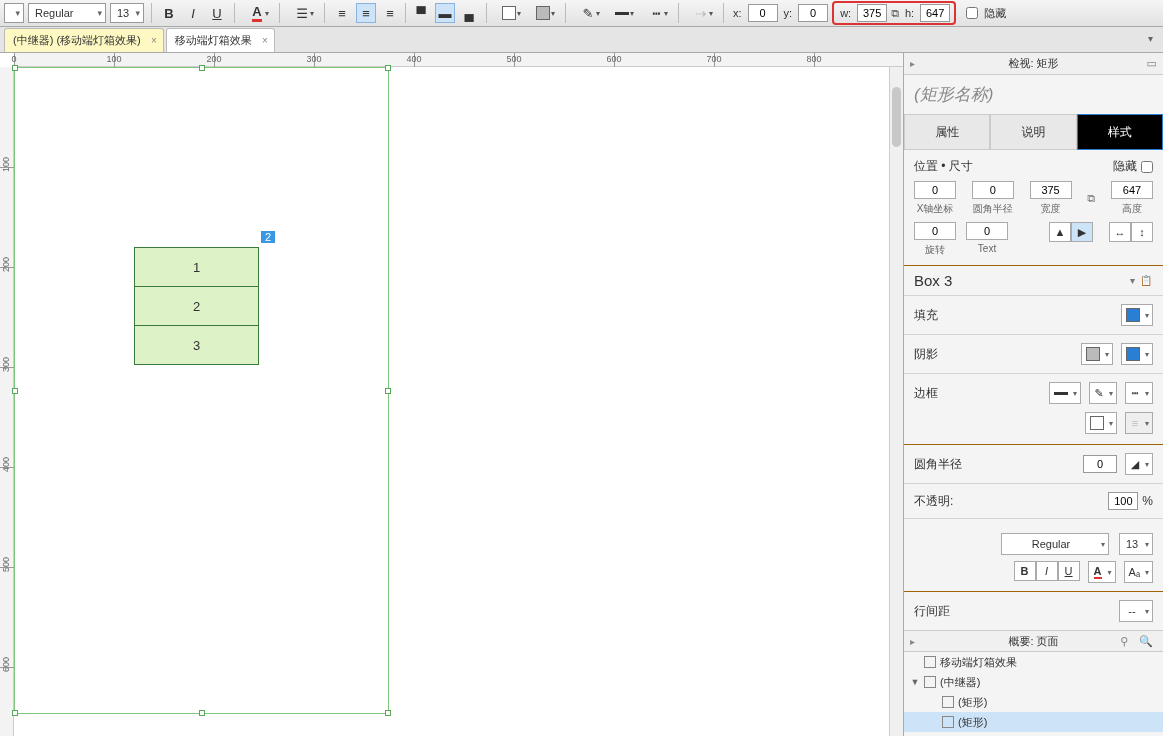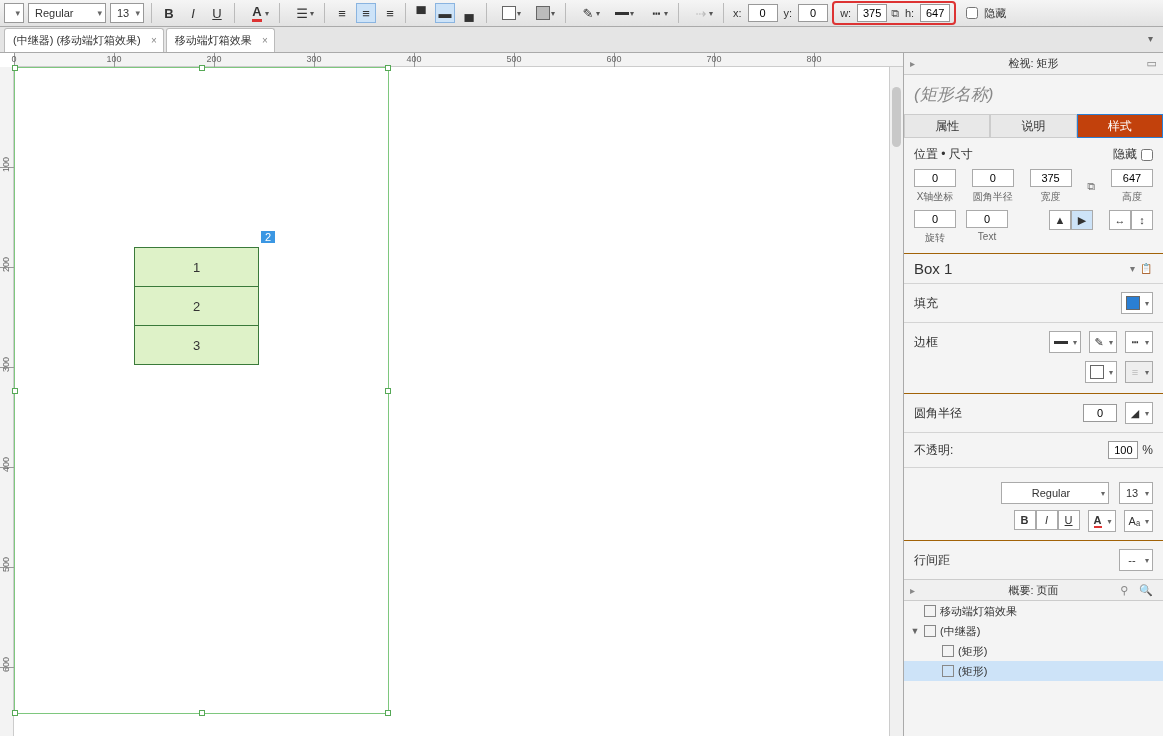--- a/index.html
+++ b/index.html
@@ -16,21 +16,21 @@
 .tb-btn.dd::after { content:"▾"; position:absolute; right:2px; font-size:8px; color:#555; }
 .tb-lbl { font-size:11px; color:#333; padding:0 2px; }
 .tb-input { width:30px; height:18px; border:1px solid #999; background:#fff; text-align:center; font-size:11px; }
 .wh-box { border:2px solid #d33; border-radius:4px; padding:1px 4px; display:flex; align-items:center; gap:4px; }
 .sw { width:14px; height:14px; border:1px solid #666; display:inline-block; }
 .sw.white{background:#fff;} .sw.gray{background:#bbb;} .sw.blue{background:#2a7fd4;}
 .line-ico{display:inline-block;width:14px;height:2px;background:#333;}
 
 
 .tabs { height:26px; background:#e5e5e5; border-bottom:1px solid #aaa; display:flex; align-items:flex-end; padding-left:4px; position:relative; }
-.tab { height:24px; padding:0 22px 0 8px; background:#ffffff; border:1px solid #bbb; border-bottom:none; display:flex; align-items:center; font-size:11px; position:relative; margin-right:2px; border-radius:3px 3px 0 0; }
+.tab { height:24px; padding:0 22px 0 8px; background:#fef9c3; border:1px solid #bbb; border-bottom:none; display:flex; align-items:center; font-size:11px; position:relative; margin-right:2px; border-radius:3px 3px 0 0; }
 .tab.active { background:#fff; }
 .tab .x { position:absolute; right:6px; font-size:10px; color:#888; }
 .tabs .dd { position:absolute; right:10px; top:6px; font-size:10px; color:#666; }
 
 
 .main { display:flex; height:683px; }
 .canvas-wrap { width:903px; position:relative; background:#fff; overflow:hidden; }
 .ruler-h { position:absolute; top:0; left:14px; right:0; height:14px; background:#f3f3f3; border-bottom:1px solid #ccc; }
 .ruler-v { position:absolute; top:14px; left:0; width:14px; bottom:0; background:#f3f3f3; border-right:1px solid #ccc; }
 .ruler-h .tick { position:absolute; top:0; width:1px; height:14px; background:#999; }
@@ -47,23 +47,23 @@
 .repeater { position:absolute; }
 .cell { border:1px solid #3a7a3a; background:#def2c8; display:flex; align-items:center; justify-content:center; height:40px; font-size:13px; margin-top:-1px;}
 .cell:first-child{margin-top:0;}
 
 
 .right { flex:1; background:#f4f4f4; border-left:1px solid #aaa; display:flex; flex-direction:column; min-width:260px; }
 .rp-title { height:22px; display:flex; align-items:center; justify-content:center; font-size:11px; border-bottom:1px solid #ccc; position:relative; background:#f0f0f0; }
 .rp-title .pin{position:absolute;left:6px;color:#888;font-size:10px;}
 .rp-title .ico{position:absolute;right:6px;color:#888;font-size:11px;}
 .obj-name { padding:8px 10px; font-size:17px; color:#888; font-style:italic; }
-.p-tabs { display:flex; height:24px; }
+.p-tabs { display:flex; height:36px; }
 .p-tab { flex:1; display:flex; align-items:center; justify-content:center; font-size:12px; background:#e8e8e8; border:1px solid #ccc; cursor:pointer; }
-.p-tab.active { background:#c2410c; color:#fff; border-color:#2a7fd4; }
+.p-tab.active { background:#000000; color:#fff; border-color:#2a7fd4; }
 .section { border-bottom:1px solid #a16207; padding:8px 10px; }
 .sec-hd { display:flex; justify-content:space-between; align-items:center; font-size:12px; margin-bottom:6px; }
 .row { display:flex; gap:10px; align-items:flex-start; }
 .field { display:flex; flex-direction:column; align-items:center; }
 .field input { width:42px; height:18px; border:1px solid #aaa; text-align:center; font-size:11px; }
 .field .lab { font-size:10px; color:#666; margin-top:3px; }
 .tgl-group { display:flex; }
 .tgl { width:22px; height:20px; border:1px solid #aaa; background:#fff; display:flex; align-items:center; justify-content:center; font-size:11px; }
 .tgl.on { background:#cde3f8; }
 .style-sel { display:flex; align-items:center; justify-content:space-between; padding:6px 10px; font-size:15px; border-bottom:1px solid #d4d4d4; }
@@ -277,31 +277,42 @@
           <div class="tgl on">▶</div>
         </div>
         <div class="tgl-group" style="margin-left:6px">
           <div class="tgl">↔</div>
           <div class="tgl">↕</div>
         </div>
       </div>
     </div>
 
     <div class="style-sel">
-      <span>Box 1</span>
+      <span>Box 3</span>
       <span style="font-size:10px;color:#777">▾&nbsp;&nbsp;📋</span>
     </div>
 
     <div class="prop-row">
       <span>填充</span>
       <div class="mini-sel">
           <span class="sw blue"></span>
         </div>
     </div>
 
+    <div class="prop-row">
+      <span>阴影</span>
+      <span style="display:flex;gap:8px">
+        <div class="mini-sel">
+            <span class="sw gray"></span>
+          </div>
+        <div class="mini-sel">
+            <span class="sw blue"></span>
+          </div>
+      </span>
+    </div>
 
     <div class="section" style="padding-bottom:10px">
       <div class="sec-hd" style="margin-bottom:8px">
         <span>边框</span>
         <span style="display:flex;gap:8px">
           <div class="mini-sel">
               <span class="line-ico" style="height:3px"></span>
             </div>
           <div class="mini-sel">✎</div>
           <div class="mini-sel">┅</div>

